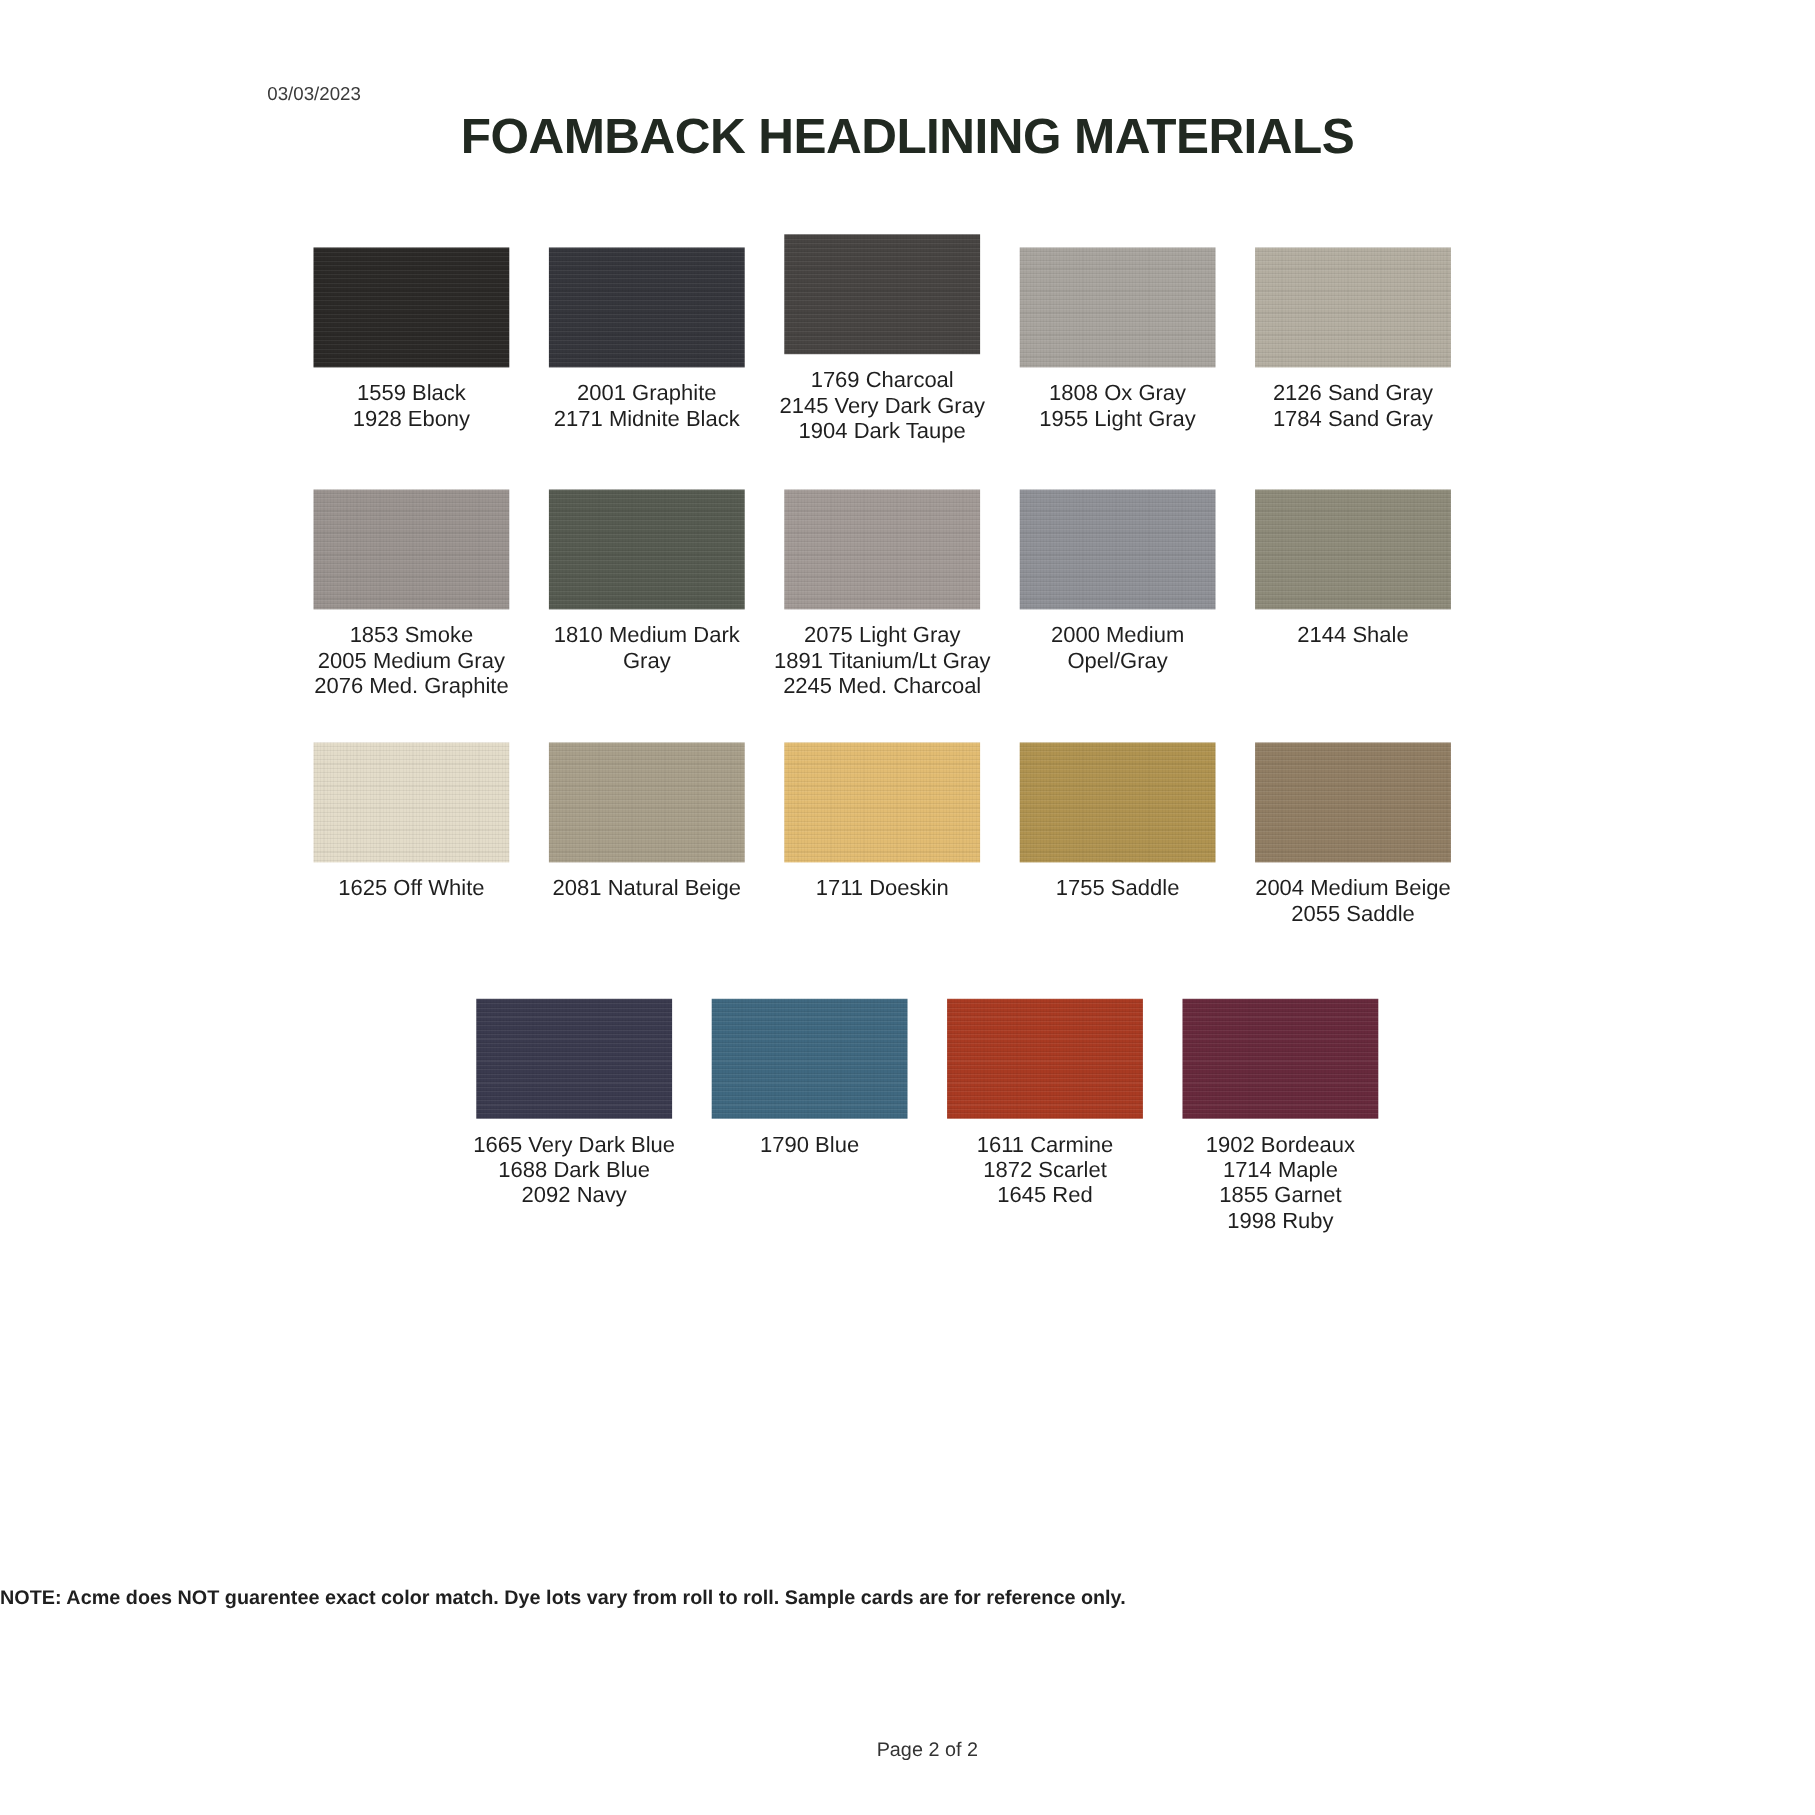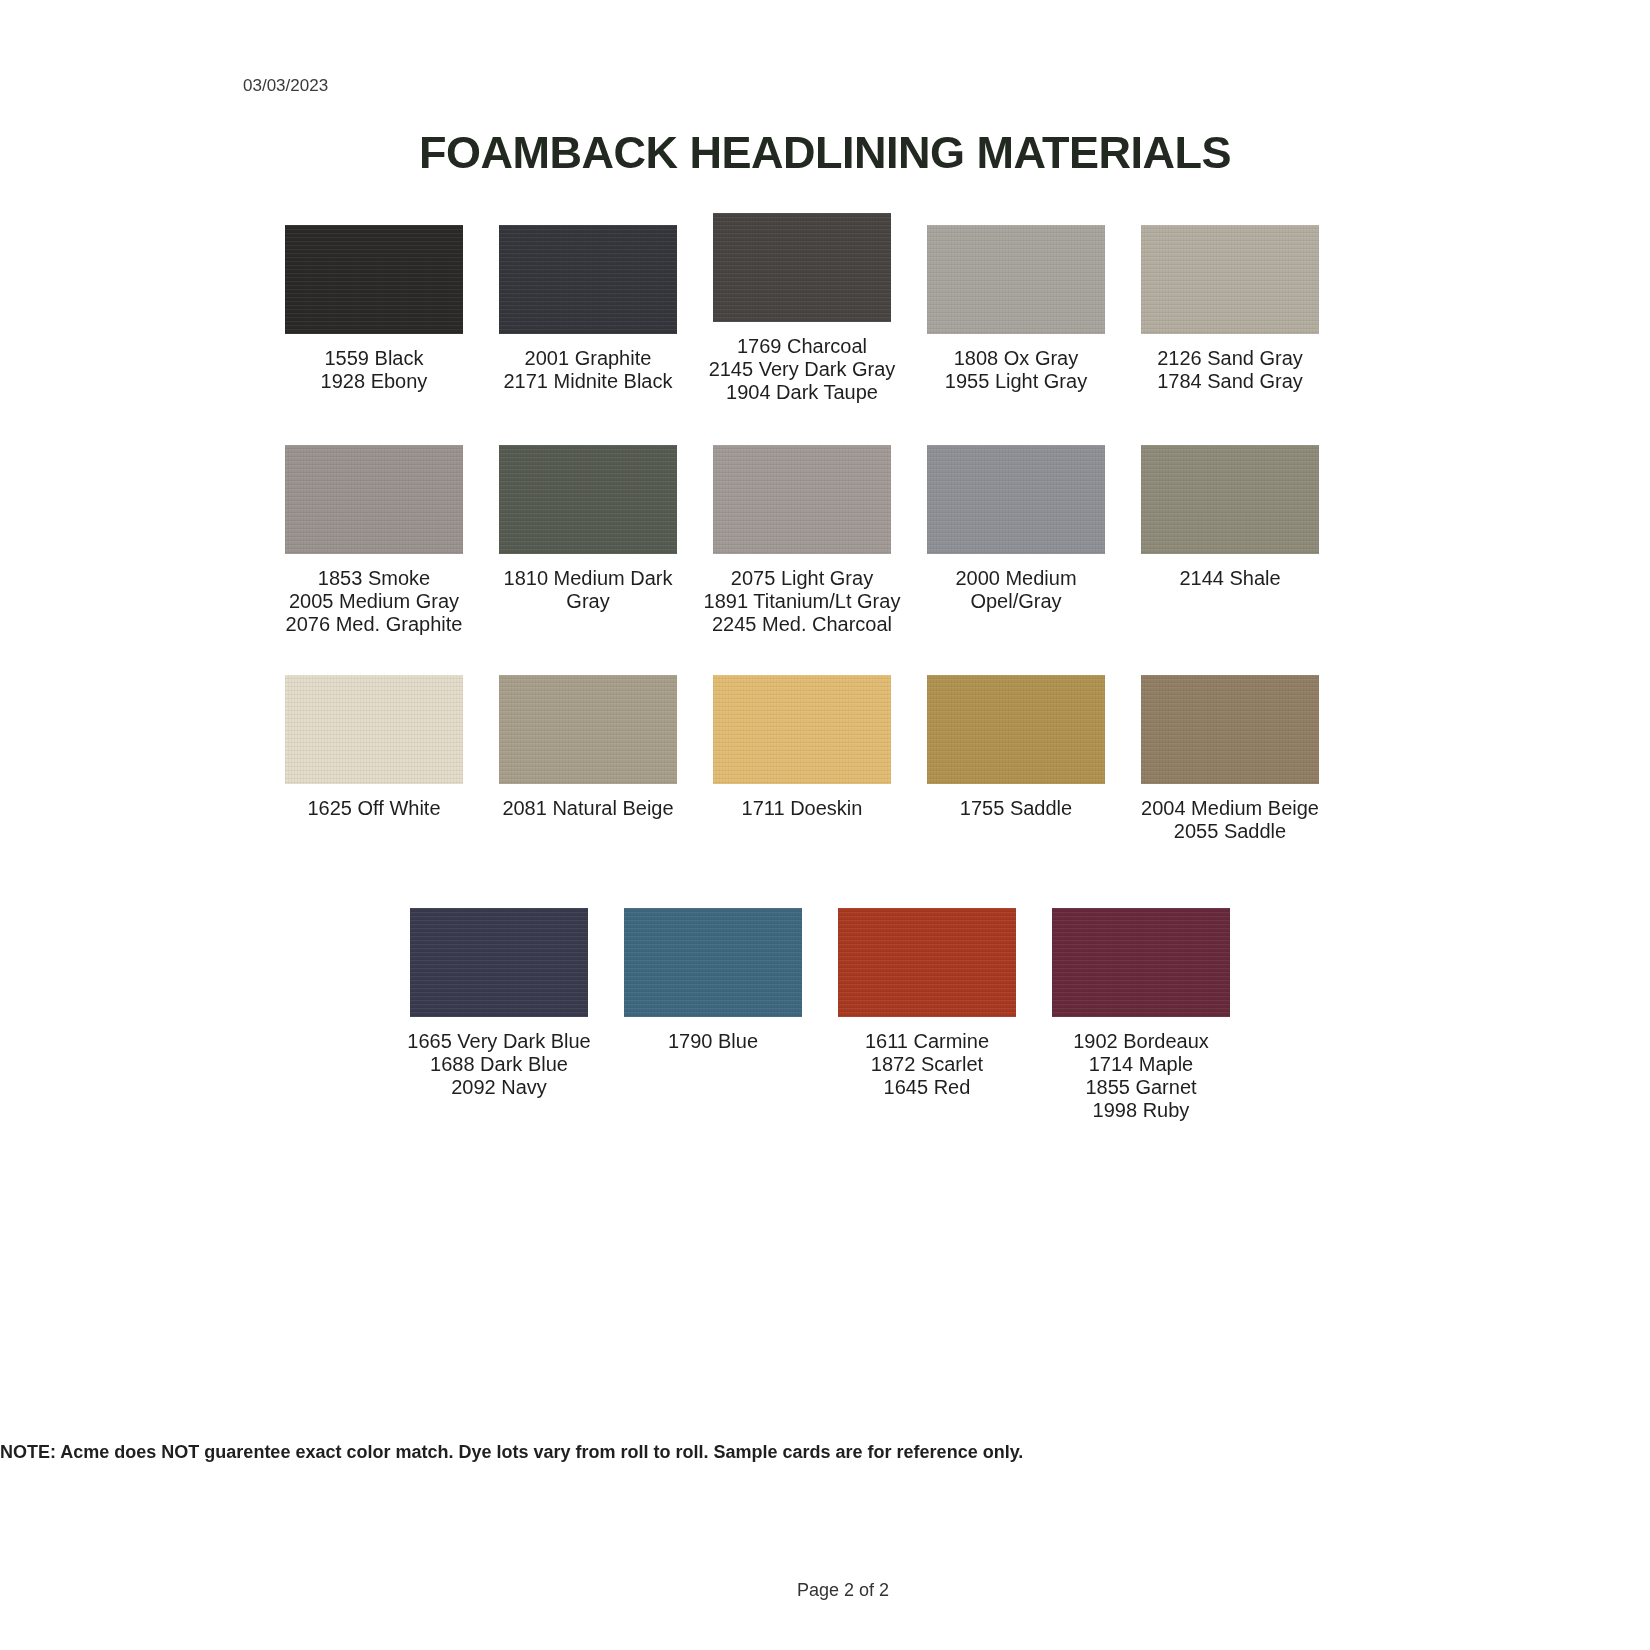--- a/index.html
+++ b/index.html
@@ -19,21 +19,20 @@
   }
   .title {
     position: absolute;
     left: 0; top: 98px;
     width: 100%;
     text-align: center;
     font-size: 45px;
     font-weight: bold;
     letter-spacing: -0.5px;
     color: #212921;
-    margin-top: 29px;
   }
   .swatch-row {
     position: absolute;
     display: flex;
   }
   .cell {
     width: 214px;
     display: flex;
     flex-direction: column;
     align-items: center;
@@ -186,21 +185,21 @@
         </div>
       </div>
       <div class="cell">
         <div class="swatch" style="background-color: rgb(145, 126, 100);"></div>
         <div class="labels">
           <div>2004 Medium Beige</div>
           <div>2055 Saddle</div>
         </div>
       </div>
     </div>
-    <div class="swatch-row" style="top: 908px; left: 392px;">
+    <div class="swatch-row" style="top: 908px; left: 415px;">
       <div class="cell">
         <div class="swatch" style="background-color: rgb(58, 58, 78);"></div>
         <div class="labels">
           <div>1665 Very Dark Blue</div>
           <div>1688 Dark Blue</div>
           <div>2092 Navy</div>
         </div>
       </div>
       <div class="cell">
         <div class="swatch" style="background-color: rgb(63, 104, 128);"></div>

